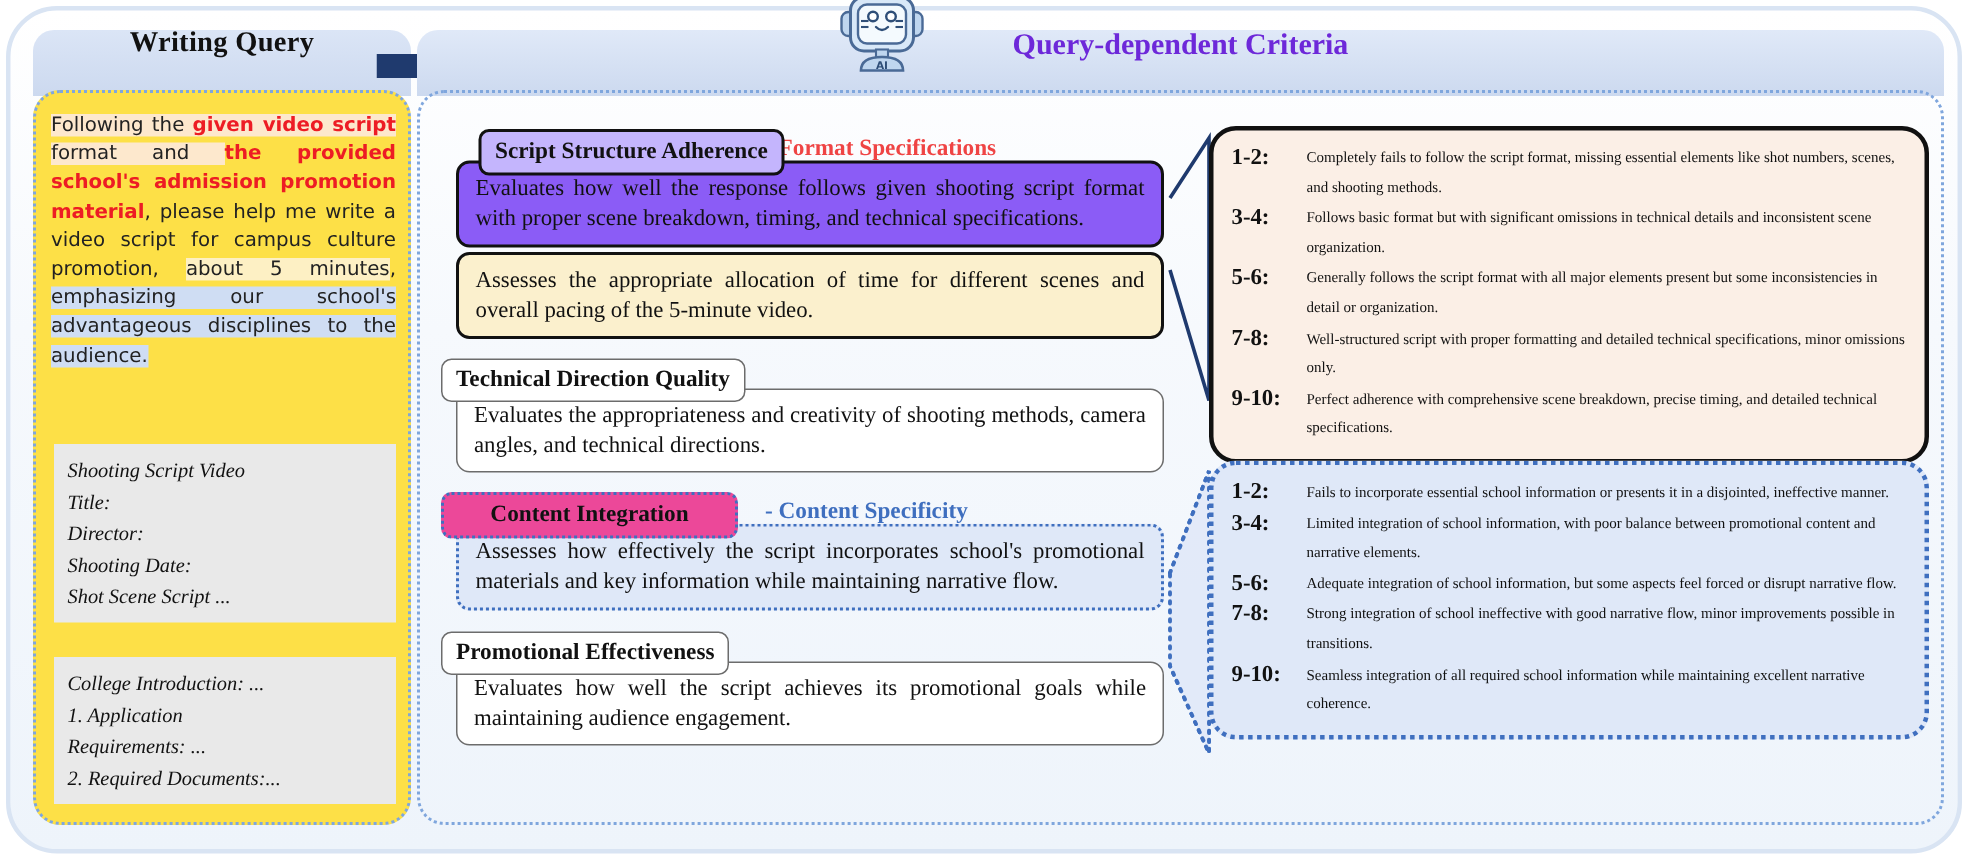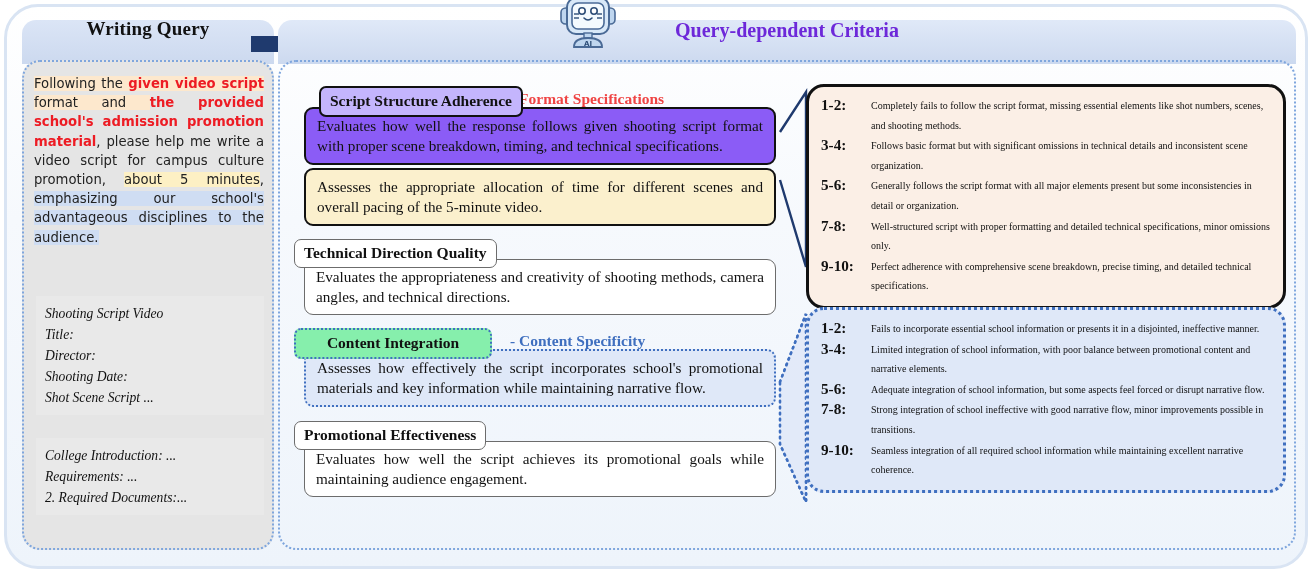--- a/index.html
+++ b/index.html
@@ -33,21 +33,21 @@
     background:linear-gradient(180deg,#dbe5f6 0%,#ccd9ef 100%);
     border-radius:14px 14px 0 0;
   }
   .left-header-title{
     position:absolute;left:0;top:10px;width:252px;
     text-align:center;font-weight:bold;font-size:19px;color:#111111;
     letter-spacing:.2px;
   }
   .left-body{
     position:absolute;left:0;top:52px;width:252px;height:490px;
-    background:#e5e5e5;
+    background:#fde047;
     border:2px dotted #7fa6dd;
     border-radius:18px;
     box-sizing:border-box;
   }
 
   .query-text{
     position:absolute;left:10px;top:12px;width:230px;
     font-family:"DejaVu Sans", sans-serif;
     font-size:13.2px;line-height:19.2px;
     color:#222;text-align:justify;
@@ -129,21 +129,21 @@
   
   .t-length .crit-tag{background:#fbf0cd;border:2.5px solid #111;}
   .t-length .crit-desc{background:#fbf0cd;border:2.5px solid #111;}
   .t-length .crit-label{color:#b08a14;}
 
   
   .t-plain .crit-tag{background:#ffffff;border:1.4px solid #6c6c6c;}
   .t-plain .crit-desc{background:#ffffff;border:1.4px solid #6c6c6c;}
 
   
-  .t-content .crit-tag{background:#86efac;border:2.5px dotted #3f6fbf;}
+  .t-content .crit-tag{background:#ec4899;border:2.5px dotted #3f6fbf;}
   .t-content .crit-desc{background:#dfe8f8;border:2.5px dotted #3f6fbf;}
   .t-content .crit-label{color:#3f6fbf;}
 
   
   .rubric{
     position:absolute;box-sizing:border-box;
     border-radius:18px;
     padding:9px 12px 9px 12px;
   }
   #rubric-format{
@@ -185,20 +185,21 @@
       <div class="gray-block" id="gray1">
         <div>Shooting Script Video</div>
         <div>Title:</div>
         <div>Director:</div>
         <div>Shooting Date:</div>
         <div>Shot   Scene   Script ...</div>
       </div>
 
       <div class="gray-block" id="gray2">
         <div>College Introduction: ...</div>
+        <div>1. Application</div>
         <div>Requirements: ...</div>
         <div>2. Required Documents:...</div>
       </div>
     </div>
   </div>
 
   <div class="arrow">
     <svg width="56" height="34" viewBox="0 0 56 34">
       <path d="M0 9 H32 V0 L56 17 L32 34 V25 H0 Z" fill="#1f3a6e"></path>
     </svg>

